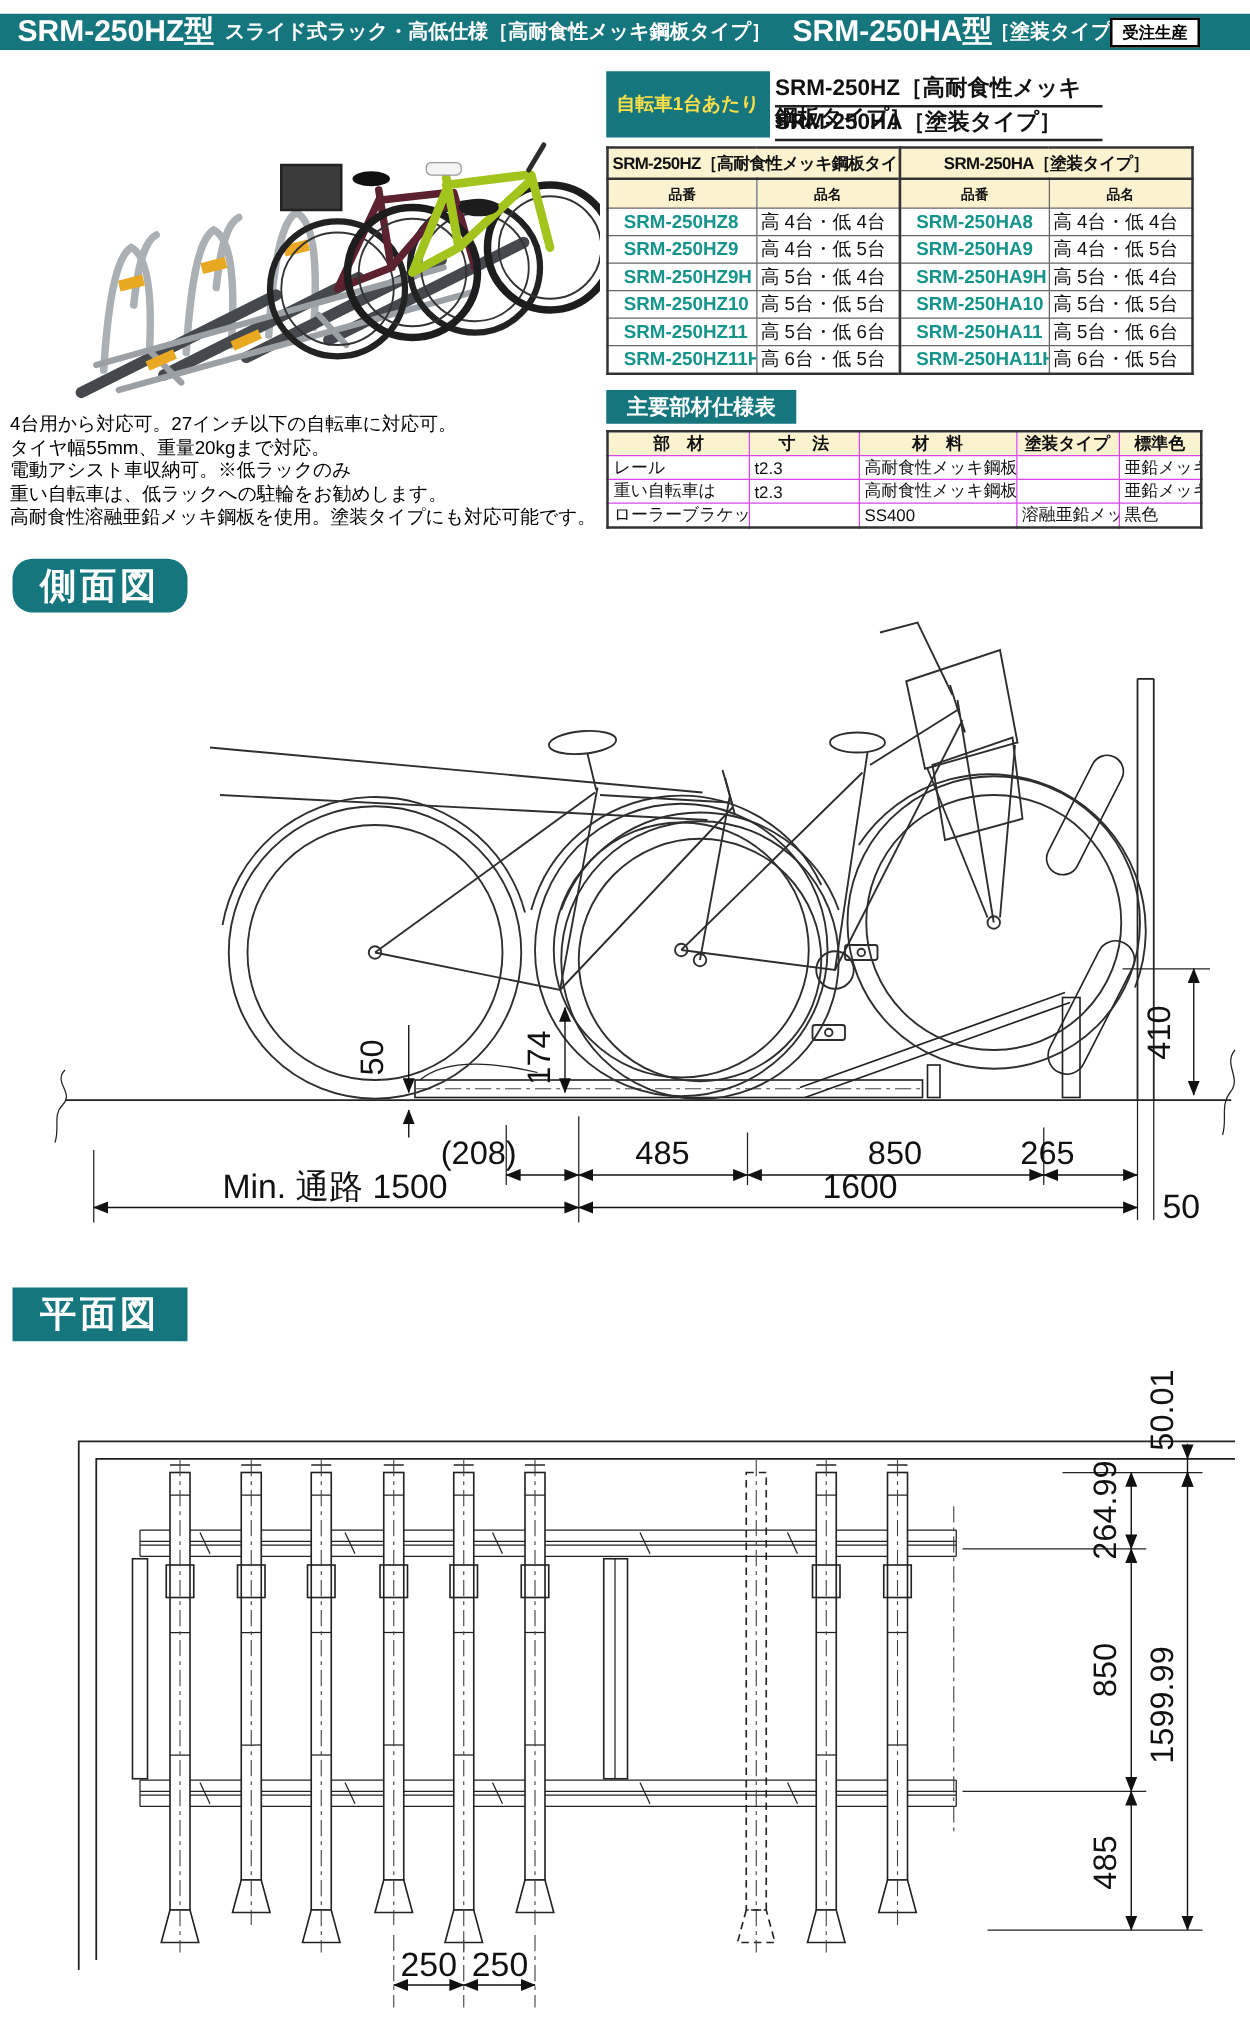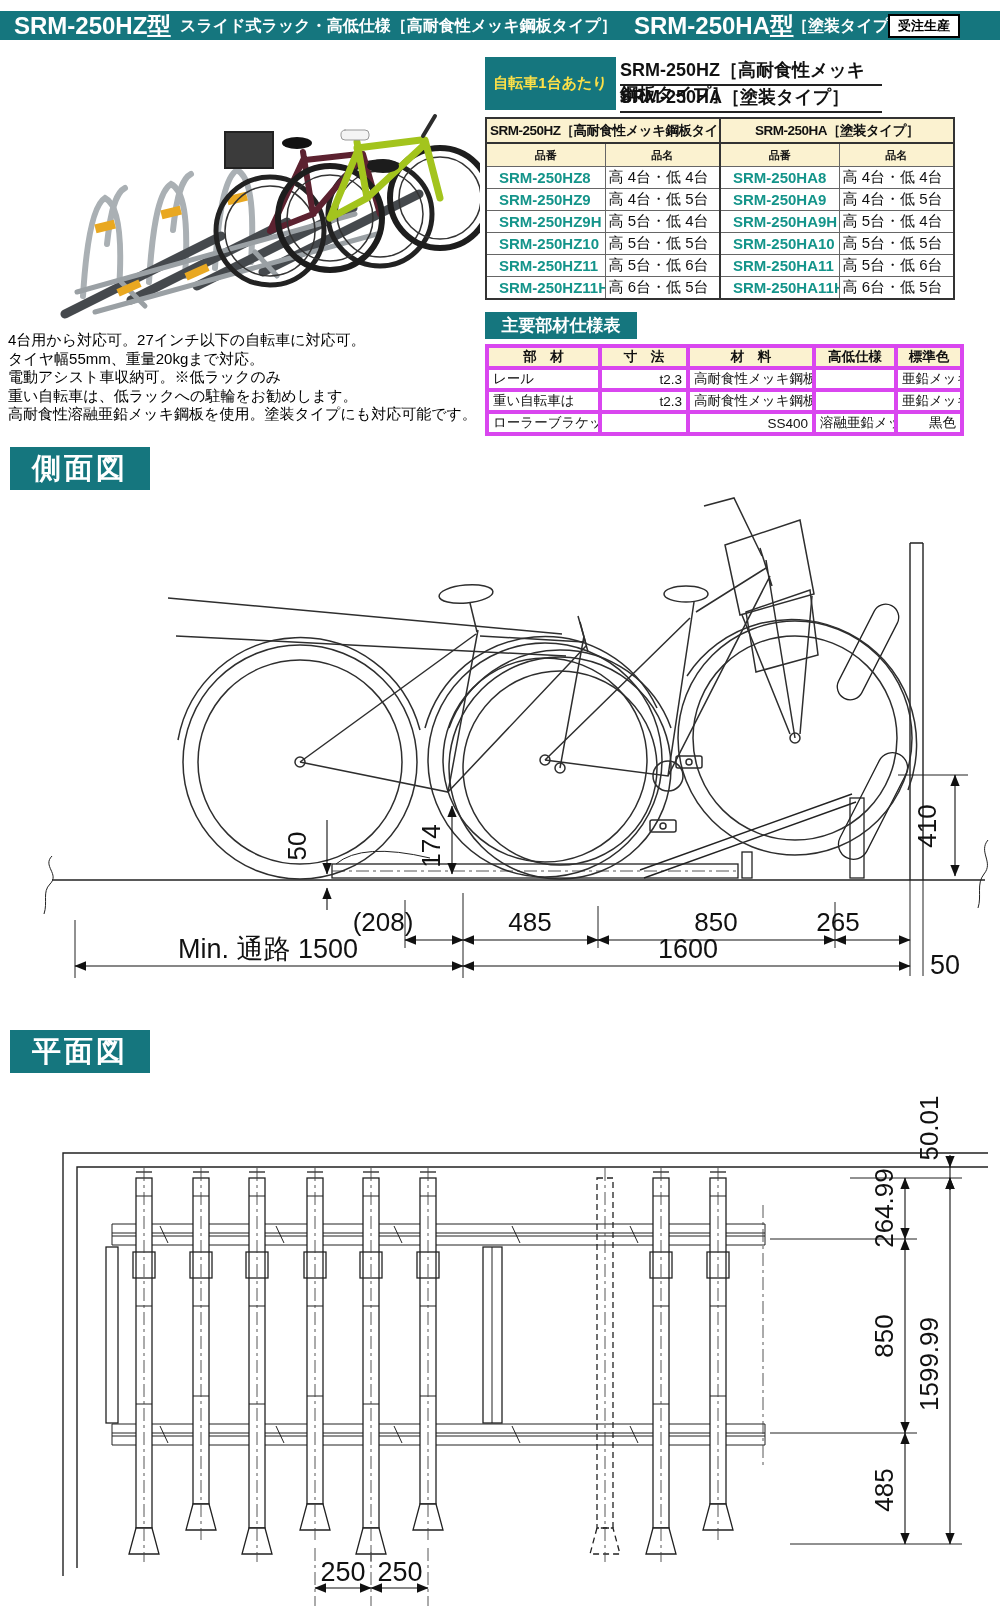--- a/index.html
+++ b/index.html
@@ -22,23 +22,23 @@
   table.ptable th,table.ptable td{border:1px solid #666;padding:0 3px;height:21px;overflow:hidden;white-space:nowrap;}
   table.ptable .ttl{background:#fbf2d0;font-size:13.5px;font-weight:bold;text-align:center;
                     border:2px solid #333;height:23px;letter-spacing:-0.5px;}
   table.ptable .hd{background:#fbf2d0;font-size:11px;font-weight:bold;text-align:center;height:22px;border-top:2px solid #333;}
   table.ptable td.code{color:#14948a;font-weight:bold;font-size:15px;padding-left:12px;}
   table.ptable td.nm{font-size:15px;}
   table.ptable{border:2px solid #333;}
   
   .teal-tag{background:#15767e;color:#fff;font-weight:bold;}
   table.spec{position:absolute;border-collapse:collapse;table-layout:fixed;border:2px solid #333;}
-  table.spec th,table.spec td{border:4px solid #d946ef;font-size:13.5px;padding:0 4px;height:17px;white-space:nowrap;overflow:hidden;}
+  table.spec th,table.spec td{border:1px solid #d946ef;font-size:13.5px;padding:0 4px;height:17px;white-space:nowrap;overflow:hidden;}
   table.spec th{background:#fbf2d0;font-weight:bold;text-align:center;}
-  table.spec td{text-align:right;}
+  table.spec td{text-align:left;}
   table.spec td.l{text-align:left;margin-top:36px;}
   
   .notes{left:8px;top:331px;width:470px;font-size:15px;line-height:18.5px;color:#000;}
   
   .seclbl{width:140px;height:43px;background:#15767e;color:#fff;font-size:29px;font-weight:bold;
           display:flex;align-items:center;justify-content:center;letter-spacing:3px;}
   svg text.dim{font-family:"Liberation Sans",sans-serif;font-size:26px;fill:#111;}
   svg text.dim2{font-family:"Liberation Sans",sans-serif;font-size:27px;fill:#111;}
   svg .ln{stroke:#222;stroke-width:1.4;fill:none;}
   svg .thin{stroke:#222;stroke-width:1;fill:none;}
@@ -222,21 +222,21 @@
         <col style="width:88px">
         <col style="width:126px">
         <col style="width:82px">
         <col style="width:66px">
       </colgroup>
     <thead>
       <tr>
         <th>部　材</th>
         <th>寸　法</th>
         <th>材　料</th>
-        <th>高低仕様</th>
+        <th>塗装タイプ</th>
         <th>標準色</th>
       </tr>
     </thead>
     <tbody>
       <tr>
         <td class="l">レール</td>
         <td>t2.3</td>
         <td>高耐食性メッキ鋼板</td>
         <td></td>
         <td>亜鉛メッキ色</td>
@@ -251,21 +251,21 @@
       <tr>
         <td class="l">ローラーブラケット</td>
         <td></td>
         <td>SS400</td>
         <td>溶融亜鉛メッキ</td>
         <td>黒色</td>
       </tr>
     </tbody>
   </table>
 
-  <div class="abs seclbl" style="left:10px;top:447px;">側面図</div>
+  <div class="abs seclbl" style="left:10px;top:447px;border-radius:16px;">側面図</div>
 
   <svg class="abs" style="left:30px;top:492px;" width="970" height="500" viewBox="30 492 970 500">
     <defs>
       <marker id="mA" viewBox="0 0 10 8" refX="9.5" refY="4" markerWidth="11" markerHeight="9" orient="auto-start-reverse">
         <path d="M0,0 L10,4 L0,8 z" fill="#111"></path>
       </marker>
     </defs>
 
     <g>
       <path class="ln" d="M52,880 H985"></path>

